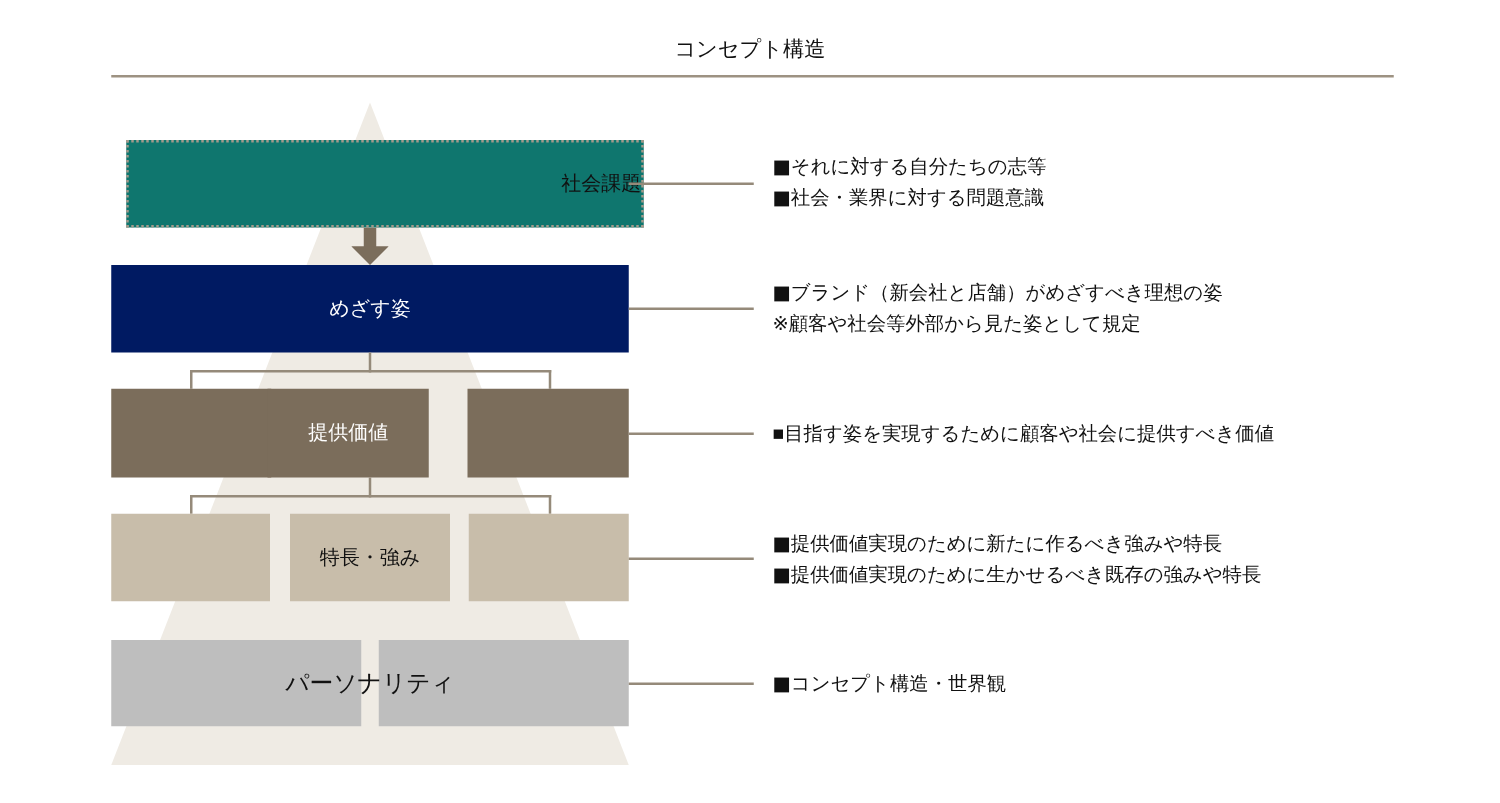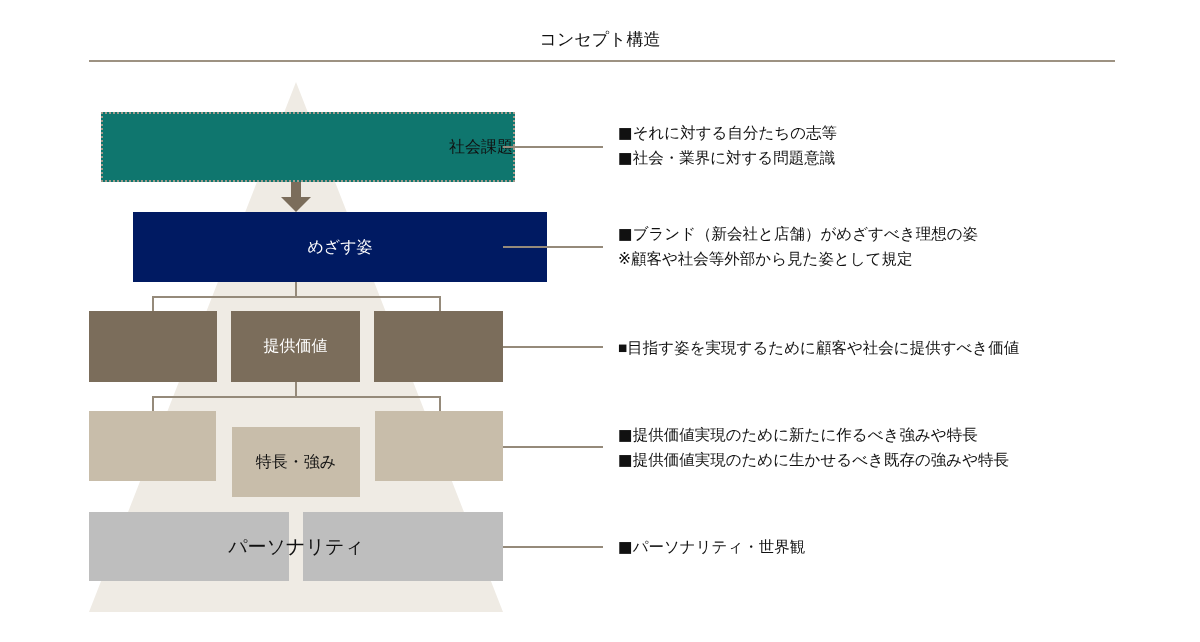--- a/index.html
+++ b/index.html
@@ -4,21 +4,21 @@
 <style>
   html, body { margin: 0; padding: 0; background: #ffffff; }
   body { width: 1200px; height: 642px; position: relative; overflow: hidden;
          font-family: "DejaVu Sans", "Liberation Sans", sans-serif; color: #111; }
   .abs { position: absolute; }
   .title { left: 0; width: 1200px; top: 28px; text-align: center; font-size: 17px; color: #111; }
   .title-rule { left: 89px; top: 60px; width: 1026px; height: 2px; background: #9d9282; }
   .pyramid { left: 0; top: 0; }
   .box { display: flex; align-items: center; justify-content: center; font-size: 16px; box-sizing: border-box; }
   .box-issue { left: 101px; top: 112px; width: 414px; height: 70px; border: 2px dotted #a39a8c; background: #0f766e; color: #111; justify-content: flex-end; }
-  .box-vision { left: 89px; top: 212px; width: 414px; height: 70px; background: #001a62; color: #fff; margin-left: 44px; }
+  .box-vision { left: 89px; top: 212px; width: 414px; height: 70px; background: #001a62; color: #fff; }
   .val { top: 311px; height: 71px; background: #7b6d5b; color: #fff; }
   .str { top: 411px; height: 70px; background: #c8bdaa; color: #111; }
   .per { top: 512px; height: 69px; background: #bebebe; color: #111; }
   .line-h { height: 2px; background: #958a7a; }
   .line-v { width: 2px; background: #958a7a; }
   .desc { left: 618px; font-size: 15.5px; line-height: 25px; color: #111; white-space: nowrap; }
   .overlay-label { position: absolute; font-size: 19px; white-space: nowrap; transform: translate(-50%, -50%); }
 </style>
 </head>
 <body>
@@ -42,32 +42,32 @@
 <div class="abs box box-vision">
   <span>めざす姿</span>
 </div>
 
 <div class="abs line-v" style="left:295px; top:282px; height:16px;"></div>
 <div class="abs line-h" style="left:152px; top:296px; width:289px;"></div>
 <div class="abs line-v" style="left:152px; top:296px; height:15px;"></div>
 <div class="abs line-v" style="left:439px; top:296px; height:15px;"></div>
 
 <div class="abs box val" style="left:89px; width:128px;"></div>
-<div class="abs box val" style="left:231px; width:129px;">
+<div class="abs box val" style="left:214px; width:129px;">
   <span>提供価値</span>
 </div>
 <div class="abs box val" style="left:374px; width:129px;"></div>
 
 <div class="abs line-v" style="left:295px; top:382px; height:16px;"></div>
 <div class="abs line-h" style="left:152px; top:396px; width:289px;"></div>
 <div class="abs line-v" style="left:152px; top:396px; height:15px;"></div>
 <div class="abs line-v" style="left:439px; top:396px; height:15px;"></div>
 
 <div class="abs box str" style="left:89px; width:127px;"></div>
-<div class="abs box str" style="left:232px; width:128px;margin-top:16px;">
+<div class="abs box str" style="left:232px; width:128px;">
   <span>特長・強み</span>
 </div>
 <div class="abs box str" style="left:375px; width:128px;"></div>
 
 <div class="abs box per" style="left:89px; width:200px;"></div>
 <div class="abs box per" style="left:303px; width:200px;"></div>
 <span class="overlay-label" style="left:296px; top:547px;">パーソナリティ</span>
 
 <div class="abs line-h" style="left:503px; top:146px; width:100px;"></div>
 <div class="abs line-h" style="left:503px; top:246px; width:100px;"></div>
@@ -84,14 +84,14 @@
   <div>※顧客や社会等外部から見た姿として規定</div>
 </div>
 <div class="abs desc" style="top:335px;font-family:Liberation Serif, serif;">
   <div>■目指す姿を実現するために顧客や社会に提供すべき価値</div>
 </div>
 <div class="abs desc" style="top:423px;">
   <div>■提供価値実現のために新たに作るべき強みや特長</div>
   <div>■提供価値実現のために生かせるべき既存の強みや特長</div>
 </div>
 <div class="abs desc" style="top:535px;">
-  <div>■パーソナリティ・世界観</div>
+  <div>■コンセプト構造・世界観</div>
 </div>
 
 </body></html>

